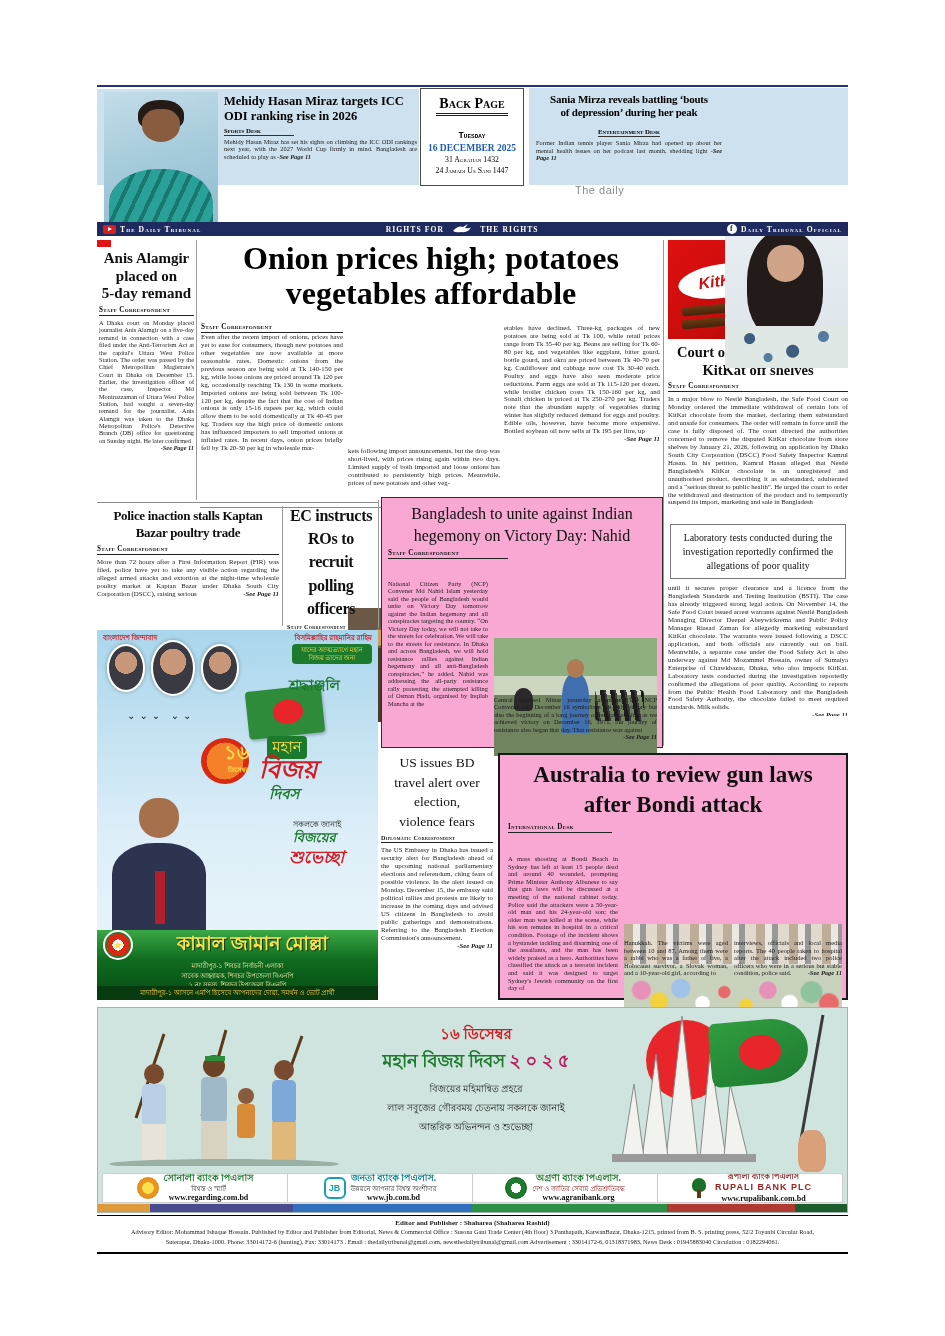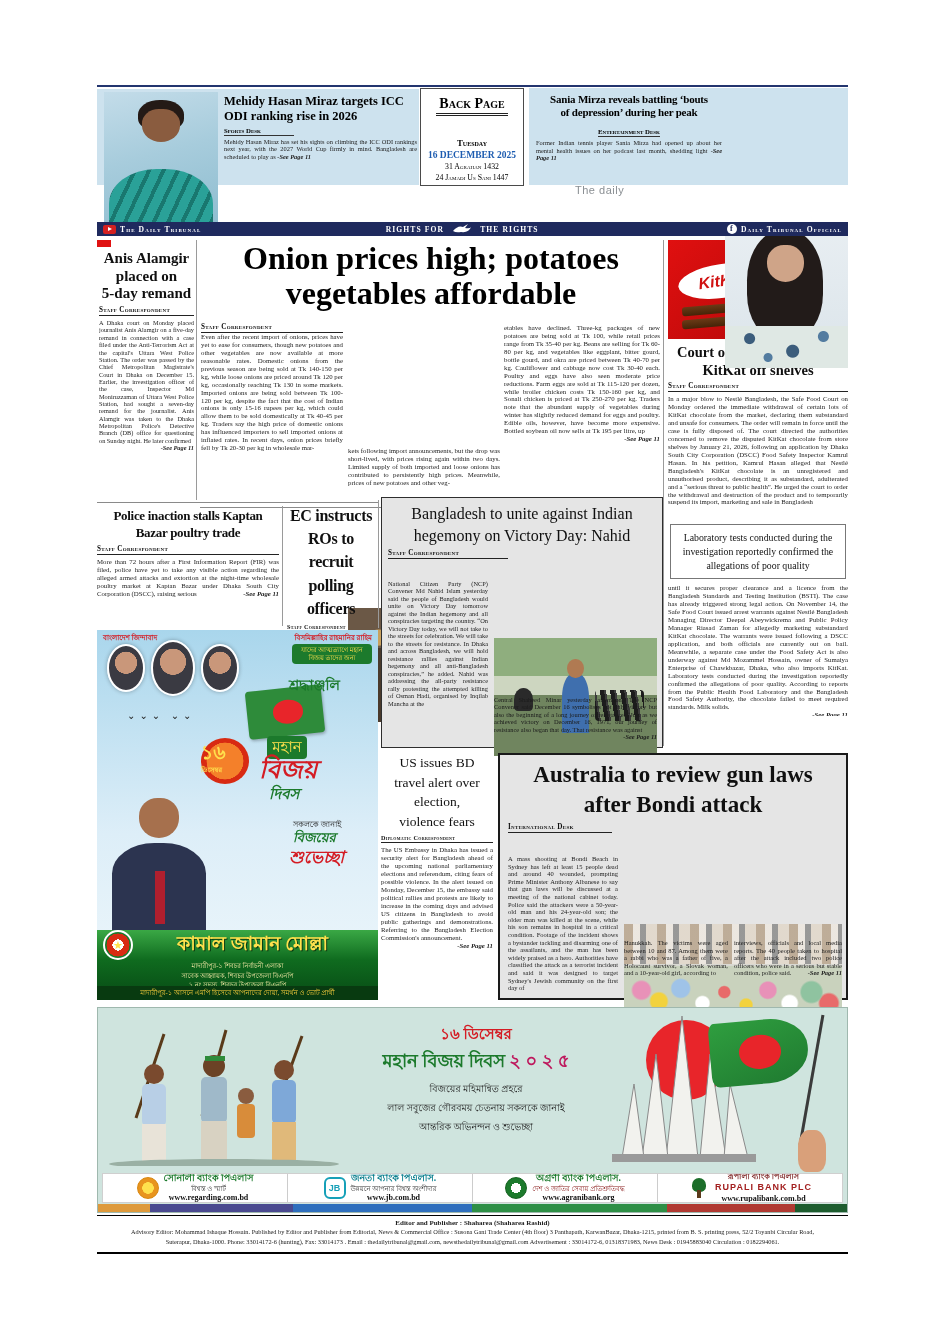--- a/index.html
+++ b/index.html
@@ -17,21 +17,21 @@
 
   
   .teaser-bg { background:#cde2ee; }
   .t-head { font-weight:bold; line-height:1.22; }
   .t-desk { font-variant:small-caps; font-weight:bold; font-size:6.8px; border-bottom:1px solid #333; padding-bottom:1px; margin:2px 0; }
   .t-body { font-size:6.4px; line-height:1.2; text-align:justify; color:#222; }
   .t-see { font-weight:bold; font-style:italic; }
 
   .datebox { background:#fff; border:1px solid #4a4a4a; text-align:center; padding-top:5px; }
   .db-label { font-variant:small-caps; font-weight:bold; font-size:14px; display:inline-block; border-bottom:3px double #222; padding:0 3px 1px; }
-  .db-day { font-variant:small-caps; font-weight:bold; font-size:8.8px; margin-top:22px; }
+  .db-day { font-variant:small-caps; font-weight:bold; font-size:8.8px; margin-top:15px;font-family:Liberation Mono, monospace; }
   .db-date { font-weight:bold; font-size:9.5px; color:#1d5cb0; margin-top:2px; }
   .db-sm { font-variant:small-caps; font-size:7.8px; margin-top:2px; }
 
   
   .logo-line { text-align:center; font-family:"Liberation Sans", sans-serif; font-weight:bold; font-size:46px; line-height:40px; letter-spacing:1px; }
   .logo-red { color:#e01212; }
   .logo-blk { color:#141414; }
   .logo-shadowT { margin-right:-20px; }
   .the-daily { color:#8a8f93; font-family:"Liberation Sans", sans-serif; font-size:11px; letter-spacing:.5px; }
   .navbar { background:#1f2a5e; color:#fff; display:flex; align-items:center; font-size:7.6px; letter-spacing:1.1px; font-variant:small-caps; font-weight:bold; }
@@ -81,29 +81,29 @@
   
   .kk { background:linear-gradient(135deg,#e01010,#a90606); }
   .kk-oval { position:absolute; left:10px; top:24px; width:88px; height:34px; background:#fff; border-radius:50%; transform:rotate(-8deg); display:flex; align-items:center; justify-content:center; }
   .kk-logo { color:#d01212; font-weight:bold; font-style:italic; font-size:16px; font-family:"Liberation Sans",sans-serif; }
   .kk-bar { position:absolute; left:14px; width:80px; height:9px; background:linear-gradient(#6b3a16,#452408); border-radius:3px; transform:rotate(-5deg); }
   .kk-gavel-head { position:absolute; right:26px; top:22px; width:15px; height:30px; background:#4f2c12; border-radius:3px; transform:rotate(28deg); }
   .kk-gavel-handle { position:absolute; right:10px; top:46px; width:46px; height:6px; background:#7a4a22; border-radius:3px; transform:rotate(-34deg); }
   .quote-box { border:1px solid #777; margin:5px 2px; padding:6px 7px; font-size:9.8px; line-height:1.4; text-align:center; color:#111; }
 
   
-  .story-box { background:#e5e5e5; border:1px solid #2e2e2e; position:absolute; }
+  .story-box { background:#f9a8d4; border:1px solid #2e2e2e; position:absolute; }
   .box-thick { border:2px solid #1a1a1a; }
 
   
   .kamal { background:linear-gradient(#a9d6ec,#ddeef8 55%,#eef7fb); overflow:hidden; }
   .k-oval { position:absolute; border:2px solid #fff; border-radius:50%; background:radial-gradient(circle at 50% 38%,#c9977a 0 34%,#3a3a42 35%); box-shadow:0 0 4px rgba(0,0,0,.3); }
   .k-flag { position:absolute; background:#2e8b3a; border-radius:4px; transform:rotate(-6deg); box-shadow:1px 2px 3px rgba(0,0,0,.25); }
   .k-flag::after { content:''; position:absolute; left:34%; top:26%; width:40%; height:48%; background:#e8252a; border-radius:50%; }
-  .k-badge { position:absolute; border-radius:50%; background:radial-gradient(circle,#f4802a 0 55%,#d82a12 56%); color:#ffe14d; font-weight:bold; text-align:left; }
+  .k-badge { position:absolute; border-radius:50%; background:radial-gradient(circle,#f4802a 0 55%,#d82a12 56%); color:#ffe14d; font-weight:bold; text-align:right; }
   .k-chip { position:absolute; background:#1c7a2c; color:#ffe14d; text-align:center; border-radius:4px; padding:2px 3px; line-height:1.25; }
   .k-man-suit { position:absolute; left:8%; bottom:0; width:84%; height:62%; background:#2c3450; border-radius:45% 45% 0 0/35% 35% 0 0; }
   .k-man-face { position:absolute; left:32%; top:6%; width:36%; height:28%; background:#a6704d; border-radius:46% 46% 50% 50%; }
   .k-man-tie { position:absolute; left:46%; bottom:4%; width:9%; height:38%; background:#b01f2e; }
   .k-banner { background:linear-gradient(#3aa845,#0f6b1f); display:flex; align-items:center; padding:2px 6px; }
   .k-logo { width:30px; height:30px; border-radius:50%; background:radial-gradient(circle,#ffffff 0 30%,#d82a12 31% 62%,#1c7a2c 63%); border:2px solid #fff; flex:none; display:flex; align-items:center; justify-content:center; color:#ffe14d; font-size:11px; }
   .k-lines { background:linear-gradient(#0f6b1f,#0a5518); color:#ffefad; text-align:center; font-size:6.6px; line-height:1.45; padding:1px 0 2px; }
   .k-strip { background:#083a10; color:#ffd23e; font-size:6.8px; text-align:center; line-height:14px; }
 
   

